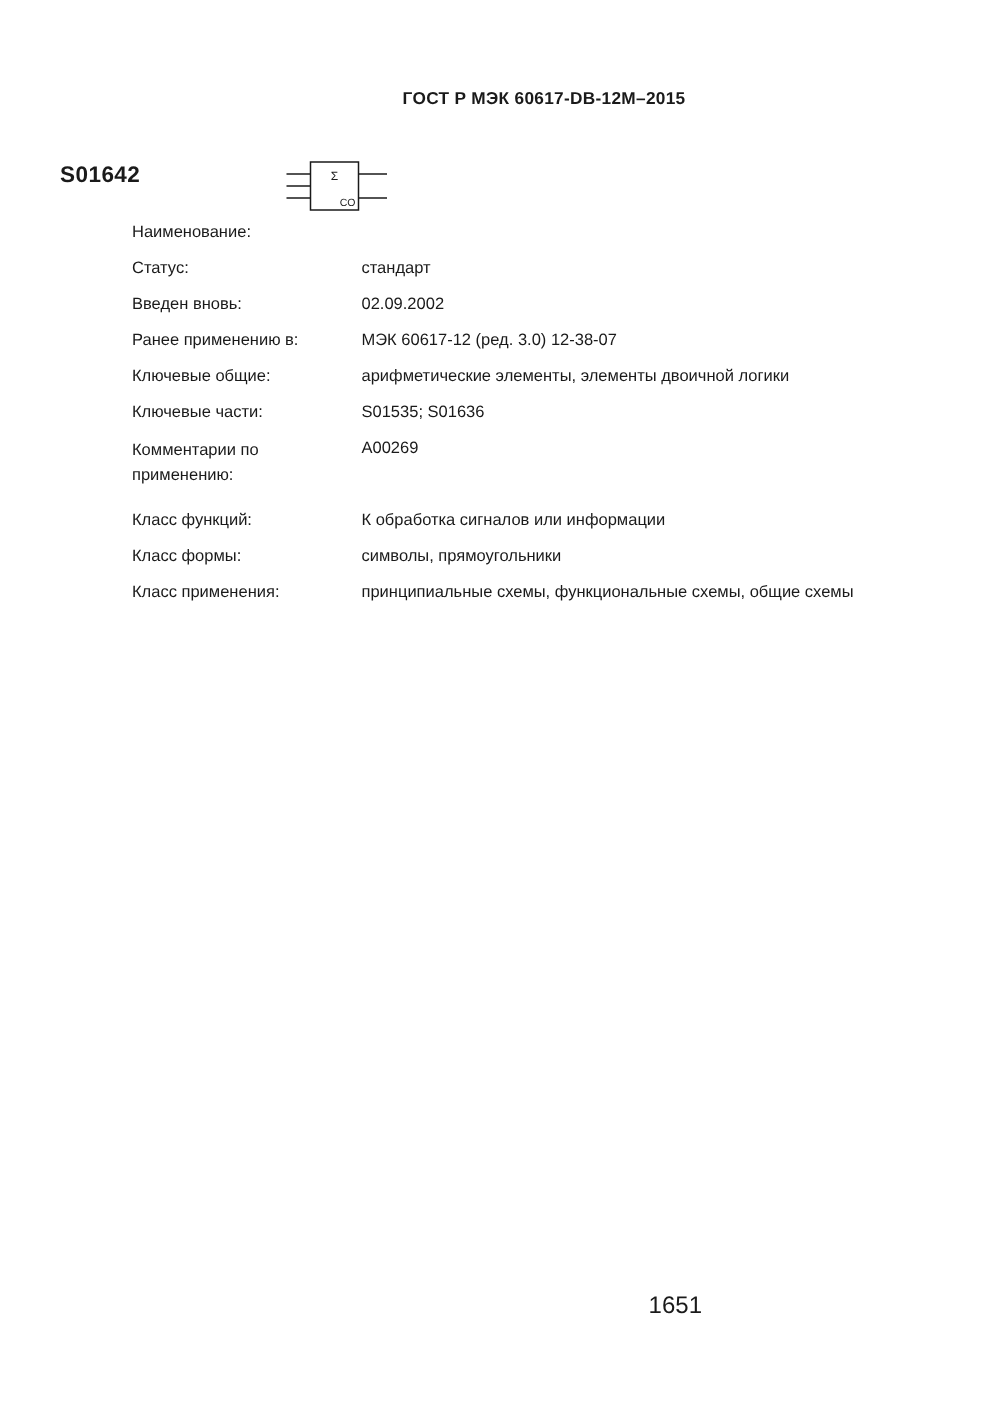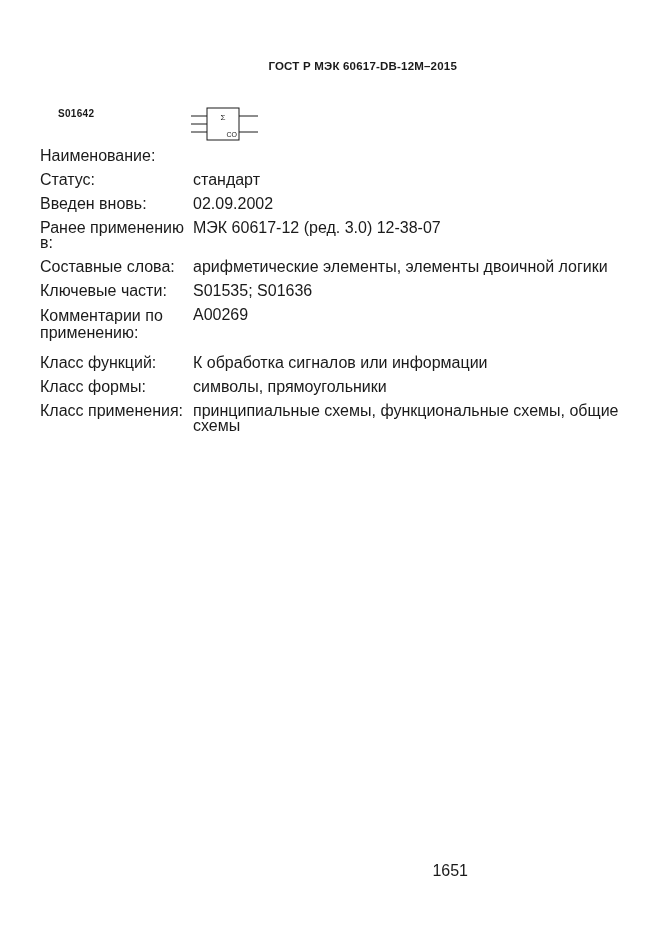--- a/index.html
+++ b/index.html
@@ -26,45 +26,46 @@
     position: absolute;
     right: 70px;
     top: 60px;
     font-size: 11.5px;
     font-weight: bold;
     letter-spacing: 0.2px;
     white-space: nowrap;
   }
   .code-title {
     position: absolute;
-    left: 58px;
+    left: 40px;
     top: 108px;
-    font-size: 10px;
+    font-size: 15px;
     font-weight: bold;
     letter-spacing: 0.3px;
   }
   .symbol-box {
     position: absolute;
     left: 190px;
     top: 103px;
     width: 90px;
     height: 42px;
   }
   .fields {
     position: absolute;
     left: 40px;
     top: 148px;
     width: 580px;
   }
   .row {
     display: flex;
     align-items: flex-start;
     margin-bottom: 9px;
-    font-size: 16px;
+    font-size: 11px;
     line-height: 15px;
+    margin-left: 48px;
   }
   .row .label {
     width: 153px;
     flex: 0 0 153px;
     color: #1a1a1a;
   }
   .row .value {
     flex: 1 1 auto;
     color: #1a1a1a;
   }
@@ -115,21 +116,21 @@
       <div class="label">Введен вновь:</div>
       <div class="value">02.09.2002</div>
     </div>
 
     <div class="row">
       <div class="label">Ранее применению в:</div>
       <div class="value">МЭК 60617-12 (ред. 3.0) 12-38-07</div>
     </div>
 
     <div class="row">
-      <div class="label">Составные слова:</div>
+      <div class="label">Ключевые общие:</div>
       <div class="value">арифметические элементы, элементы двоичной логики</div>
     </div>
 
     <div class="row">
       <div class="label">Ключевые части:</div>
       <div class="value">S01535; S01636</div>
     </div>
 
     <div class="row wrap-label" style="margin-bottom:14px;">
       <div class="label">Комментарии по применению:</div>

